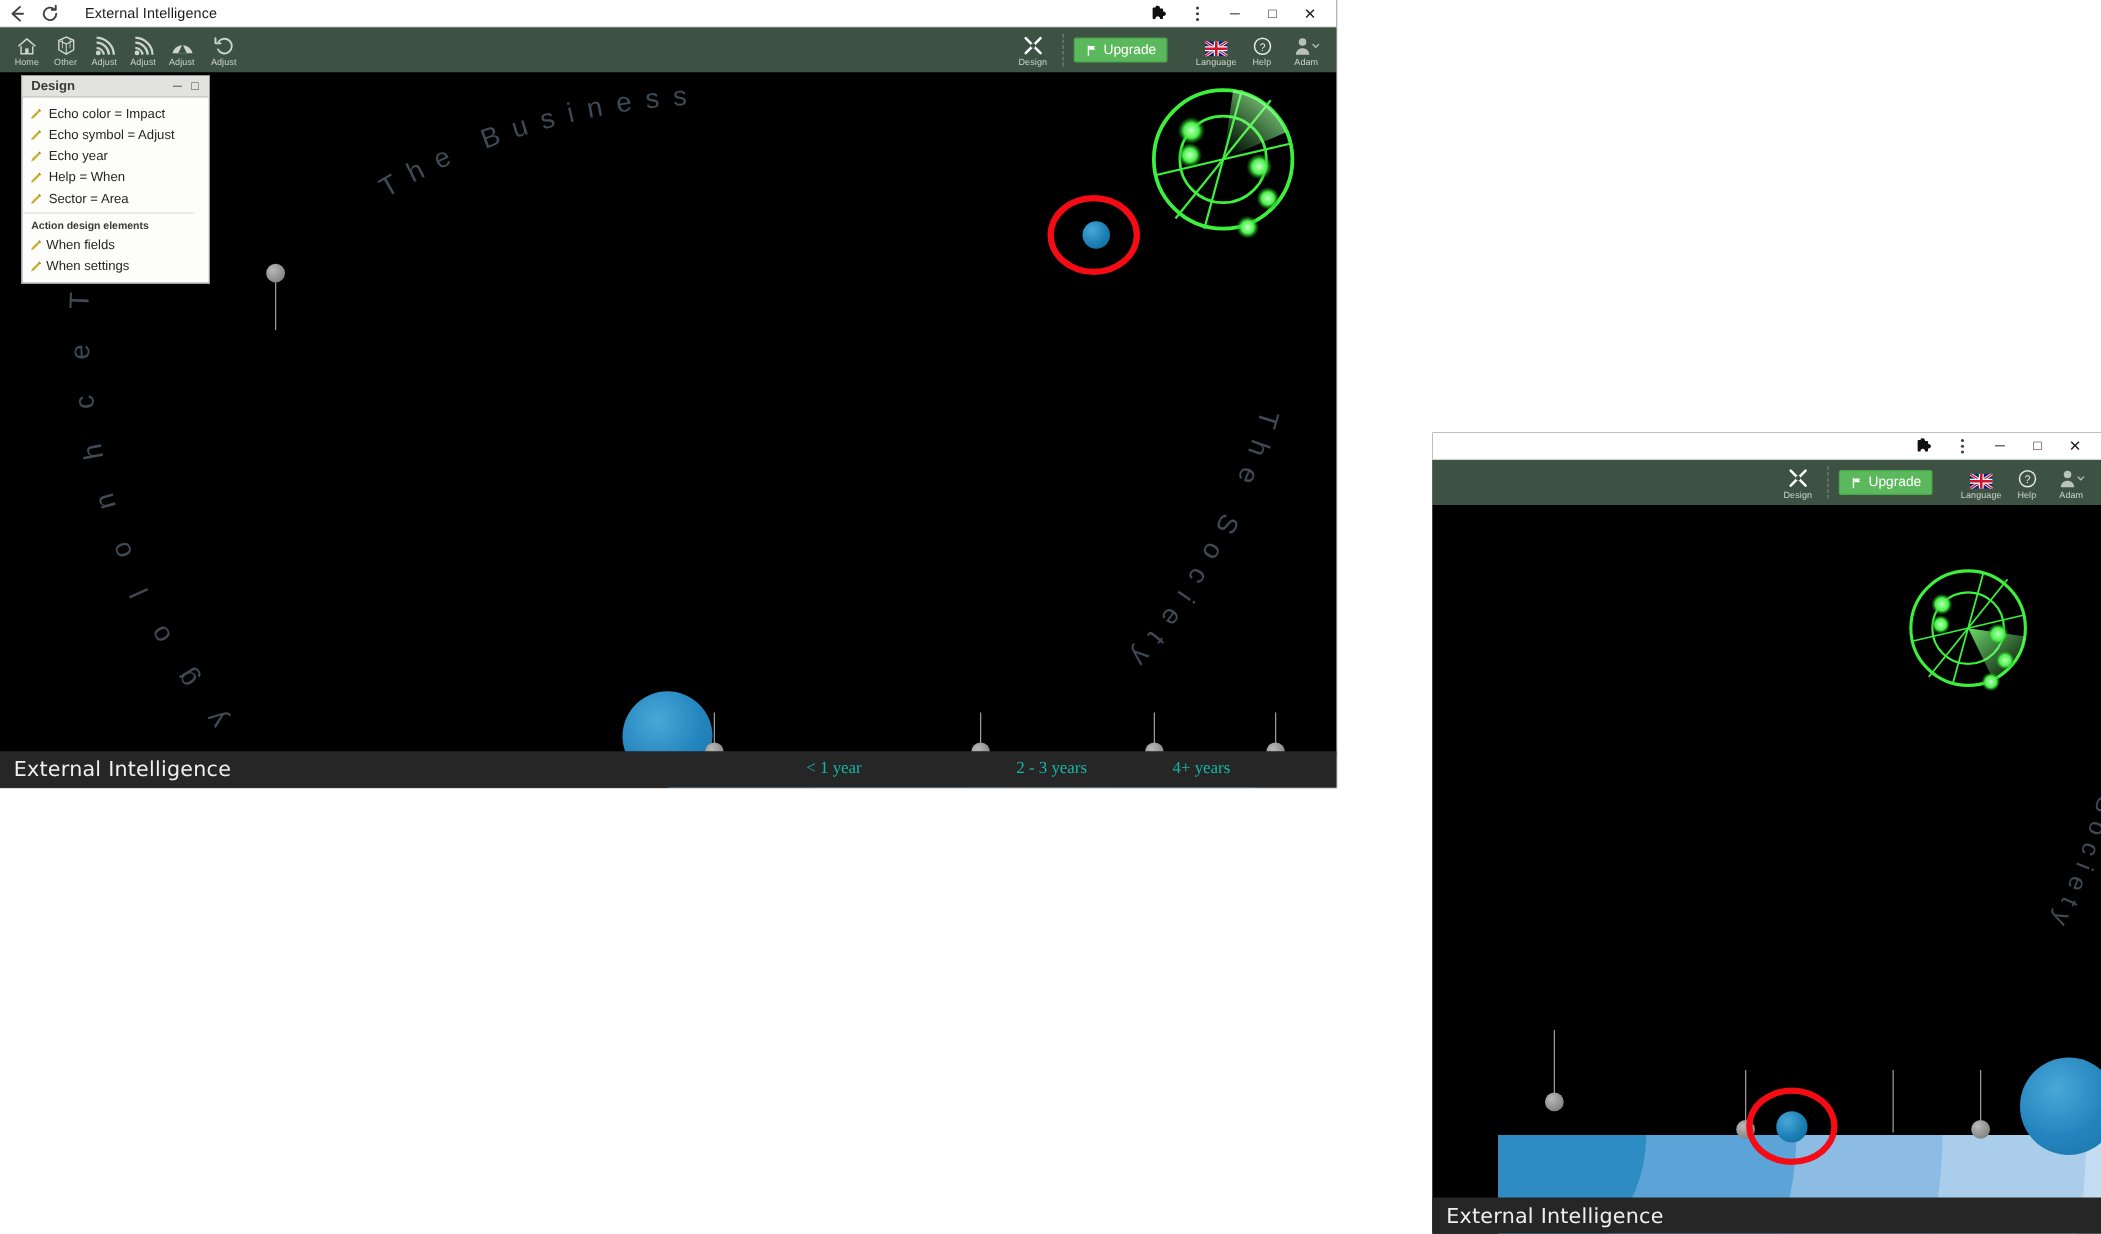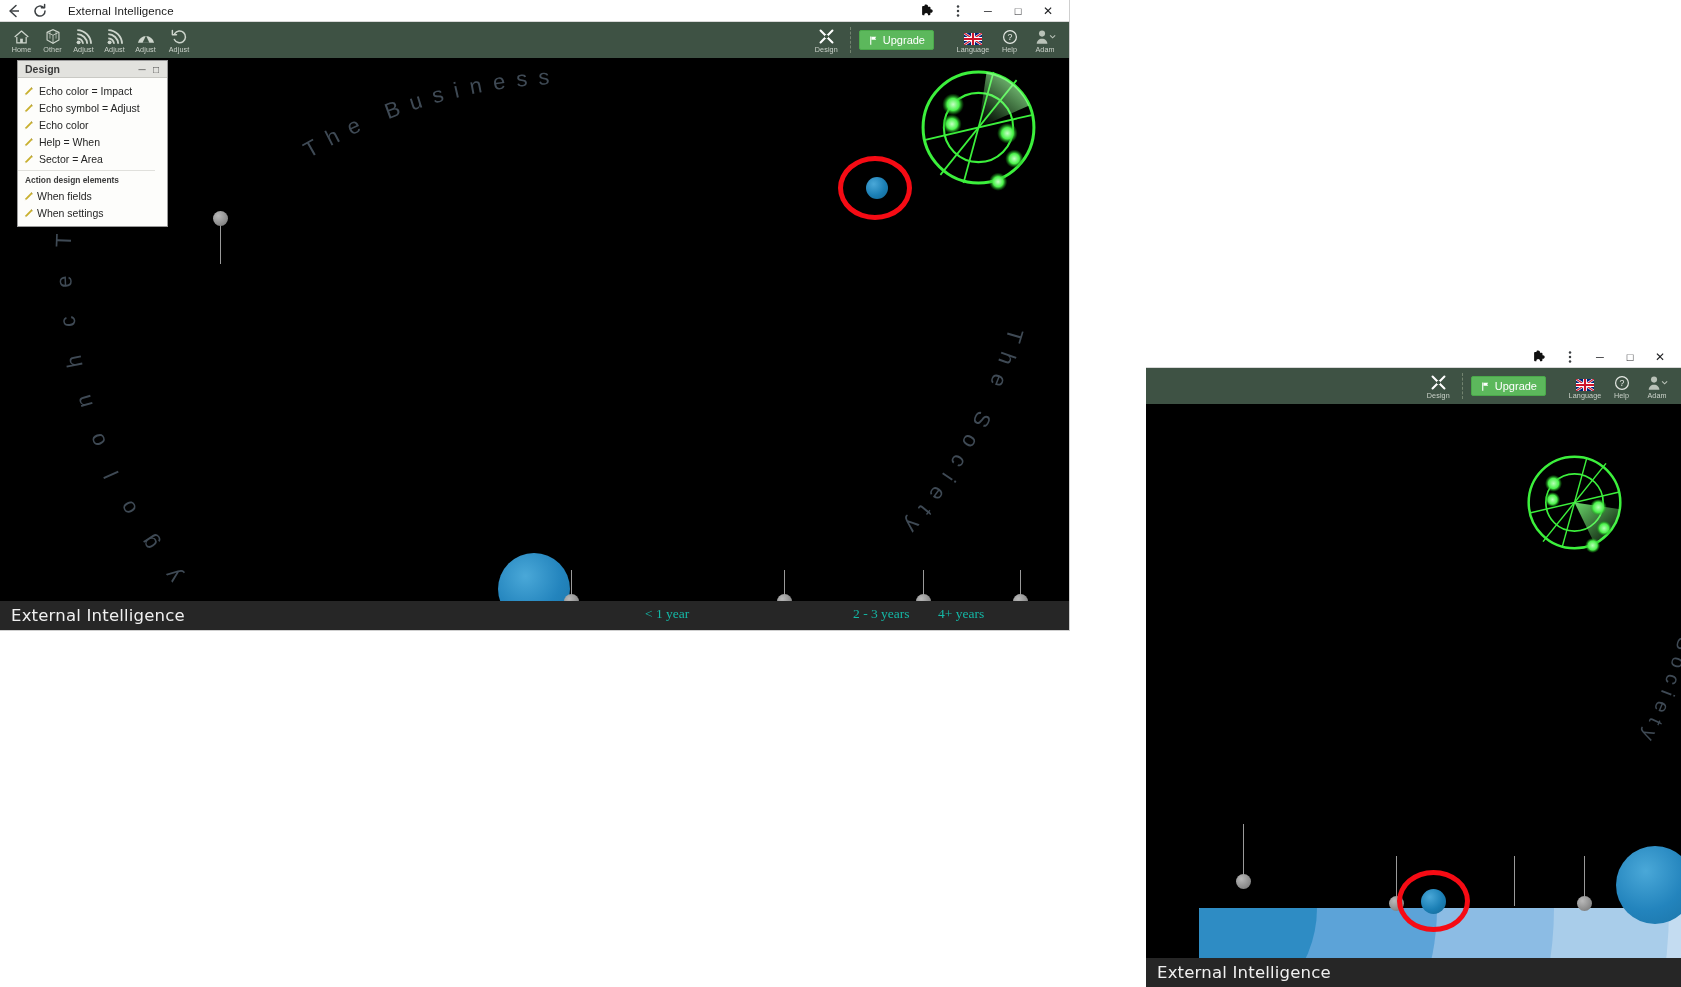--- a/index.html
+++ b/index.html
@@ -531,21 +531,21 @@
             <path d="M1 11 L2.6 10.4 L1.6 9.4 Z" fill="#ddd"></path>
           </svg>
           <span>Echo symbol = Adjust</span>
         </div>
         <div class="dp-item">
           <svg class="pencil" viewBox="0 0 12 12">
             <path d="M1 11 L1.8 8.6 L8.6 1.8 L10.2 3.4 L3.4 10.2 Z" fill="#c9b02e"></path>
             <path d="M8.6 1.8 L10.2 3.4" stroke="#8e7c1d" stroke-width="1"></path>
             <path d="M1 11 L2.6 10.4 L1.6 9.4 Z" fill="#ddd"></path>
           </svg>
-          <span>Echo color</span>
+          <span>Echo year</span>
         </div>
         <div class="dp-item">
           <svg class="pencil" viewBox="0 0 12 12">
             <path d="M1 11 L1.8 8.6 L8.6 1.8 L10.2 3.4 L3.4 10.2 Z" fill="#c9b02e"></path>
             <path d="M8.6 1.8 L10.2 3.4" stroke="#8e7c1d" stroke-width="1"></path>
             <path d="M1 11 L2.6 10.4 L1.6 9.4 Z" fill="#ddd"></path>
           </svg>
           <span>Help = When</span>
         </div>
         <div class="dp-item">
@@ -575,21 +575,21 @@
           </svg>
           <span>When settings</span>
         </div>
       </div>
     </div>
 
     <div class="statusbar">
       <div class="sb-title">External Intelligence</div>
       <div class="sb-scale">
         <span class="sb-tick" style="left:645px;">&lt; 1 year</span>
-        <span class="sb-tick" style="left:813px;margin-left:40px;">2 - 3 years</span>
+        <span class="sb-tick" style="left:813px;">2 - 3 years</span>
         <span class="sb-tick" style="left:938px;">4+ years</span>
       </div>
     </div>
   </div>
 
   <div style="position:absolute; left:1146px; top:346px; width:535px; height:641px; pointer-events:none;">
     <div class="greystem" style="left:97px; top:478px; height:60px;"></div>
     <div class="greydot" style="left:90px; top:528px; width:15px; height:15px;"></div>
     <div class="greystem" style="left:250px; top:510px; height:50px;"></div>
     <div class="greydot" style="left:243px; top:550px; width:15px; height:15px;"></div>

